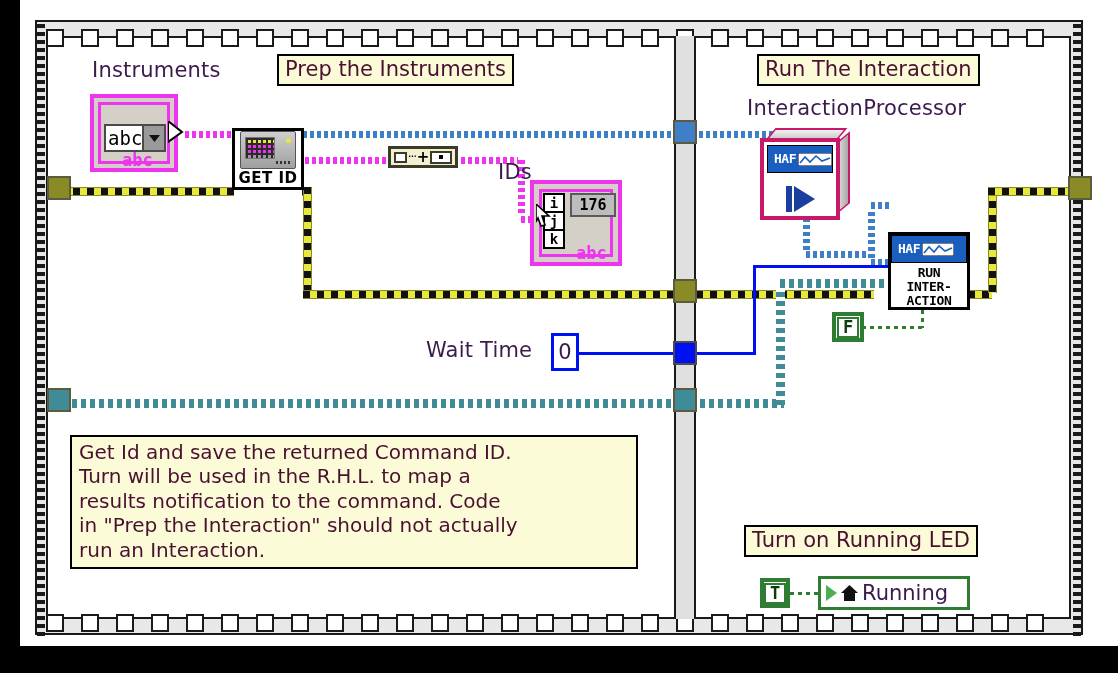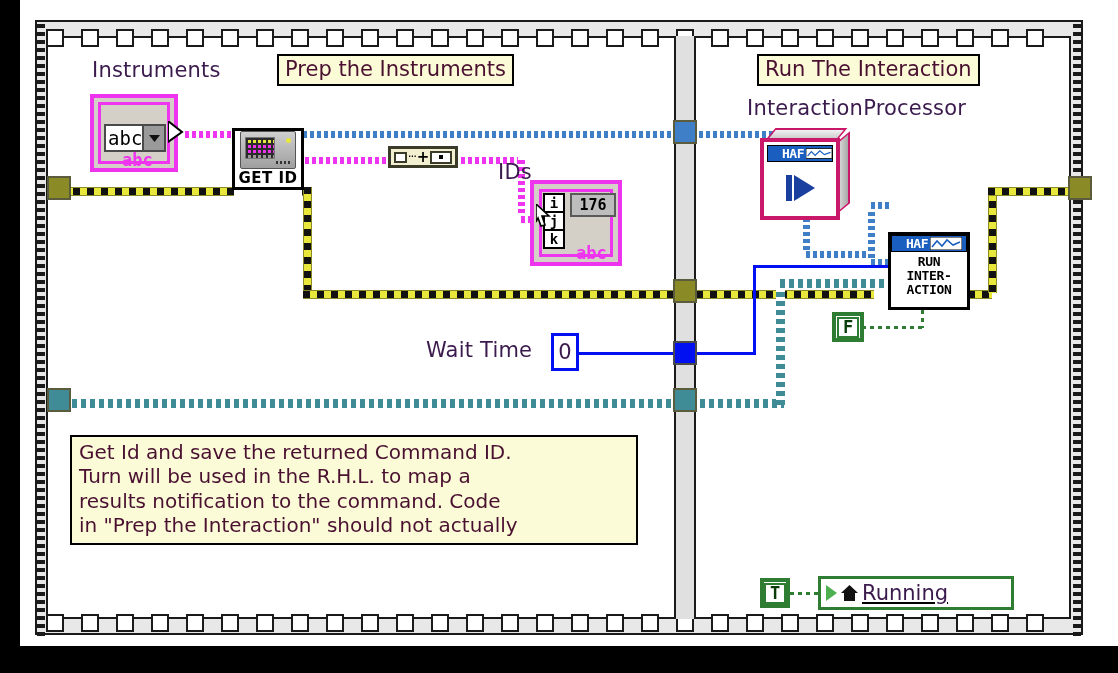--- a/index.html
+++ b/index.html
@@ -132,22 +132,22 @@
   .cls3d{position:absolute;}
   .cls3d .top{position:absolute;left:10px;top:0;width:72px;height:13px;
       background:linear-gradient(#f2f2f2,#c9c9c9);border:2px solid #c9186a;
       transform:skewX(-40deg);box-sizing:border-box;}
   .cls3d .side{position:absolute;left:76px;top:9px;width:14px;height:72px;
       background:linear-gradient(to right,#dedede,#a8a8a8);border:2px solid #c9186a;
       transform:skewY(-40deg);box-sizing:border-box;}
   .cls3d .face{position:absolute;left:0;top:10px;width:80px;height:82px;
       background:#fff;border:4px solid #c9186a;box-sizing:border-box;padding:3px;}
   .haf-hdr{background:#1a5fbf;color:#fff;font-family:"DejaVu Sans Mono",monospace;
-           font-size:13px;font-weight:bold;letter-spacing:-.5px;height:17px;line-height:16px;
-           display:flex;align-items:center;padding-left:14px;border:1px solid #000;box-sizing:border-box;}
+           font-size:13px;font-weight:bold;letter-spacing:-.5px;height:28px;line-height:16px;
+           display:flex;align-items:center;padding-left:6px;border:1px solid #000;box-sizing:border-box;}
   .haf-hdr .wv{margin-left:2px;}
   .playtri{width:0;height:0;border-top:13px solid transparent;border-bottom:13px solid transparent;
            border-left:21px solid #1b3f9e;}
   .playbar{width:6px;height:26px;background:#1b3f9e;}
 
   
   .runnode{position:absolute;background:#fff;border:3px solid #000;box-sizing:border-box;}
   .runtxt{font-family:"DejaVu Sans Mono",monospace;font-size:13px;font-weight:bold;
           text-align:center;line-height:14px;color:#000;padding-top:3px;letter-spacing:-.3px;}
 
@@ -353,20 +353,21 @@
   </svg>
 
   <div class="lbl" style="left:426px;top:338px;">Wait Time</div>
   <div class="numc" style="left:551px;top:333px;width:28px;height:38px;">0</div>
 
   <div class="comment" style="left:70px;top:435px;width:550px;">
     <div>Get Id and save the returned Command ID.</div>
     <div>Turn will be used in the R.H.L. to map a</div>
     <div>results notification to the command.  Code</div>
     <div>in "Prep the Interaction" should not actually</div>
+    <div>run an Interaction.</div>
   </div>
 
   <div class="lbl" style="left:747px;top:96px;">InteractionProcessor</div>
 
   <div class="cls3d" style="left:760px;top:128px;width:95px;height:98px;">
     <div class="top"></div>
     <div class="side"></div>
     <div class="face">
       <div class="haf-hdr">
         <span>HAF</span>
@@ -393,25 +394,26 @@
     <div class="runtxt">RUN</div>
     <div class="runtxt" style="padding-top:0;">INTER-</div>
     <div class="runtxt" style="padding-top:0;">ACTION</div>
   </div>
 
   <div class="boolc" style="left:832px;top:312px;width:32px;height:30px;">
     <span>F</span>
   </div>
 
 
+  <div class="caption" style="left:744px;top:525px;">Turn on Running LED</div>
 
   <div class="boolc" style="left:760px;top:578px;width:30px;height:30px;">
     <span>T</span>
   </div>
 
-  <div class="propnode" style="left:818px;top:576px;width:196px;height:34px;text-decoration:underline;">
+  <div class="propnode" style="left:818px;top:576px;width:152px;height:34px;">
     <div class="pt"></div>
     <svg width="19" height="18" viewBox="0 0 19 18">
       <polygon points="9.5,1 18,9 15,9 15,17 4,17 4,9 1,9" fill="#111"></polygon>
     </svg>
     <span class="lab">Running</span>
   </div>
 </div>
 
 </body></html>

